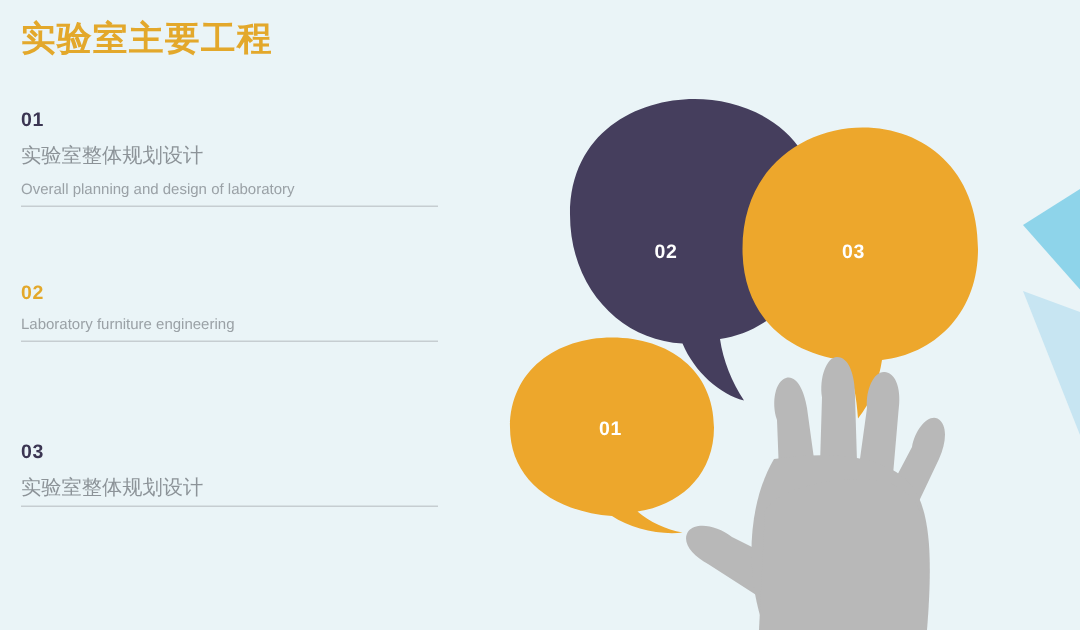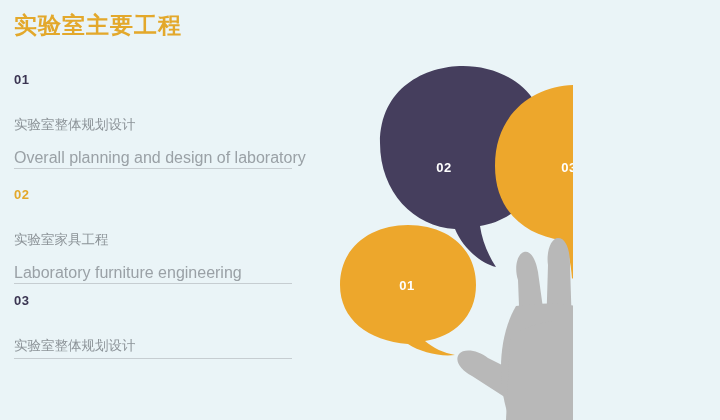--- a/index.html
+++ b/index.html
@@ -8,21 +8,21 @@
   }
   body {
     width: 720px;
     height: 420px;
     overflow: hidden;
     background: #eaf4f7;
     font-family: "Liberation Sans", "DejaVu Sans", sans-serif;
   }
   #slide {
     position: relative;
-    width: 573px;
+    width: 720px;
     height: 420px;
     background: #eaf4f7;
     overflow: hidden;
   }
 
   
   #slide-title {
     position: absolute;
     left: 14px;
     top: 10px;
@@ -42,29 +42,29 @@
   }
   .item-number {
     font-size: 13px;
     font-weight: bold;
     line-height: 16px;
     letter-spacing: 0.5px;
   }
   .num-dark  { color: #3b3552; }
   .num-gold  { color: #e3a82b; }
   .item-cn {
-    margin-top: 27px;
+    margin-top: 6px;
     font-size: 13.5px;
     color: #8c9398;
     line-height: 19px;
     white-space: nowrap;
   }
   .item-en {
-    margin-top: 16px;
-    font-size: 16px;
+    margin-top: 6px;
+    font-size: 10px;
     color: #9aa1a6;
     line-height: 15px;
     white-space: nowrap;
   }
   .item-rule {
     margin-top: 3px;
     height: 1px;
     width: 278px;
     background: #c6cdd1;
   }
@@ -96,21 +96,20 @@
 
   <div class="list-item" style="top:72px">
     <div class="item-number num-dark" style="color: rgb(59, 53, 82);">01</div>
     <div class="item-cn">实验室整体规划设计</div>
     <div class="item-en">Overall planning and design of laboratory</div>
     <div class="item-rule"></div>
   </div>
 
   <div class="list-item" style="top:187px">
     <div class="item-number num-gold" style="color: rgb(227, 168, 43);">02</div>
-    <div class="item-cn">实验室家具工程</div>
     <div class="item-en">Laboratory furniture engineering</div>
     <div class="item-rule"></div>
   </div>
 
   <div class="list-item" style="top:293px">
     <div class="item-number num-dark" style="color: rgb(59, 53, 82);">03</div>
     <div class="item-cn">实验室整体规划设计</div>
     <div class="item-rule"></div>
   </div>
 

